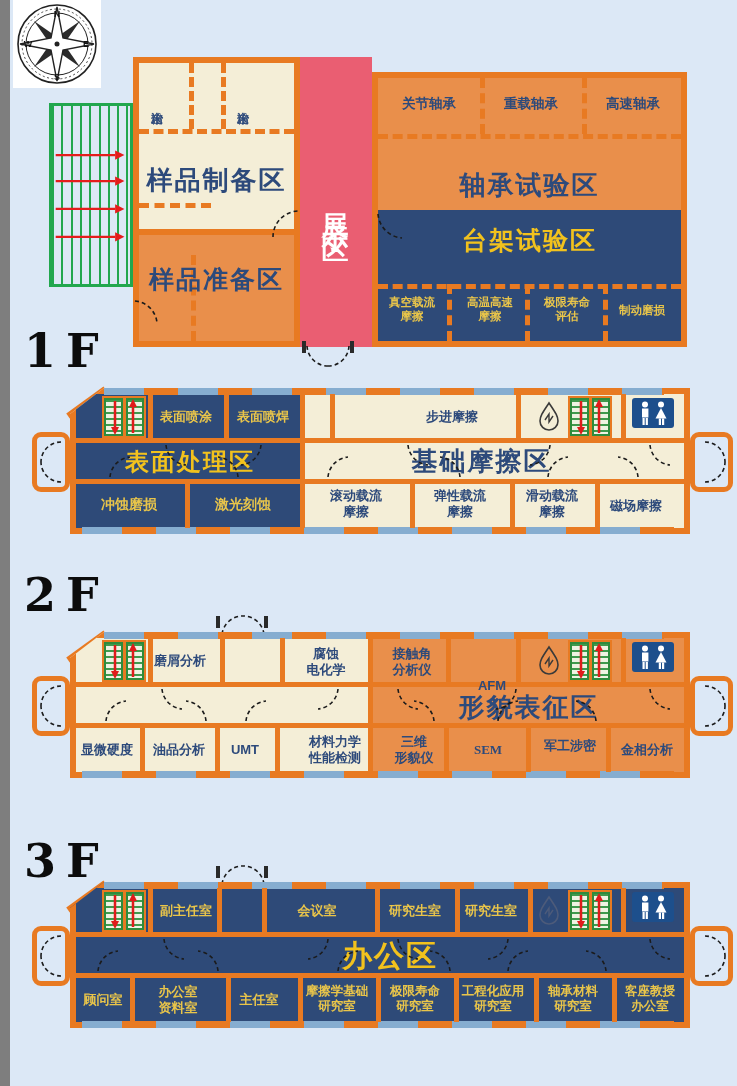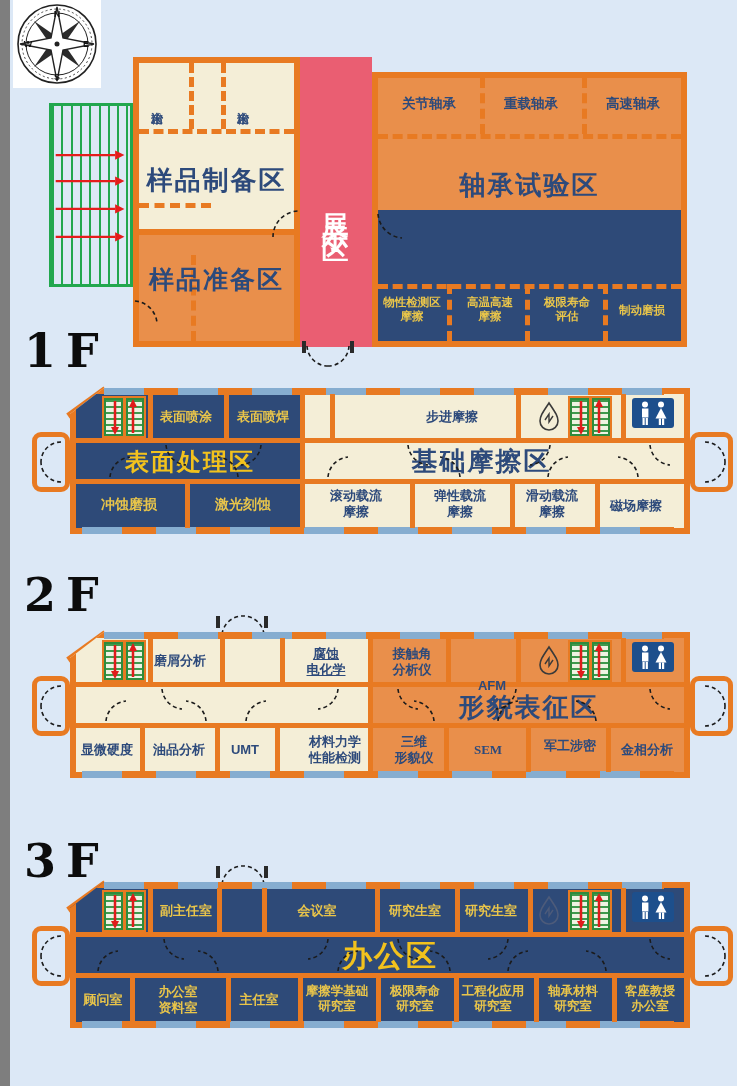--- a/index.html
+++ b/index.html
@@ -107,25 +107,26 @@
     <div class="blk" style="left:239px;top:15px;width:315px;height:275px;background:#e98f4b;">
       <div class="dash-h" style="left:0;top:56px;width:303px;"></div>
       <div class="dash-v" style="left:102px;top:0;height:56px;"></div>
       <div class="dash-v" style="left:204px;top:0;height:56px;"></div>
       <div class="lbl" style="left:6px;top:18px;width:90px;font-size:13.5px;">关节轴承</div>
       <div class="lbl" style="left:108px;top:18px;width:90px;font-size:13.5px;">重载轴承</div>
       <div class="lbl" style="left:210px;top:18px;width:90px;font-size:13.5px;">高速轴承</div>
       <div class="zone" style="left:0;top:90px;width:303px;">轴承试验区</div>
 
       <div class="abs" style="left:0;top:132px;width:303px;height:131px;background:#2e4a78;">
+        <div class="zone gold" style="left:0;top:14px;width:303px;font-size:25px;">台架试验区</div>
         <div class="dash-h" style="left:0;top:74px;width:303px;"></div>
         <div class="dash-v" style="left:69px;top:74px;height:57px;"></div>
         <div class="dash-v" style="left:147px;top:74px;height:57px;"></div>
         <div class="dash-v" style="left:225px;top:74px;height:57px;"></div>
-        <div class="lbl gold" style="left:1px;top:86px;width:66px;font-size:11.5px;">物性检测区
+        <div class="lbl gold" style="left:1px;top:86px;width:66px;font-size:11.5px;">真空载流
 摩擦</div>
         <div class="lbl gold" style="left:79px;top:86px;width:66px;font-size:11.5px;">高温高速
 摩擦</div>
         <div class="lbl gold" style="left:155px;top:86px;width:68px;font-size:11.5px;">极限寿命
 评估</div>
         <div class="lbl gold" style="left:227px;top:94px;width:74px;font-size:11.5px;">制动磨损</div>
       </div>
     </div>
 
     <svg class="door" style="left:138px;top:152px;" width="30" height="30">
@@ -305,21 +306,21 @@
         <div class="tread"></div>
           <div class="tread"></div>
         <svg viewBox="0 0 44 42">
             <line x1="13" y1="5" x2="13" y2="32" stroke="#e01b1b" stroke-width="2.5"></line>
             <polygon points="9,31 17,31 13,39" fill="#e01b1b"></polygon>
             <line x1="31" y1="37" x2="31" y2="10" stroke="#e01b1b" stroke-width="2.5"></line>
             <polygon points="27,11 35,11 31,3" fill="#e01b1b"></polygon>
           </svg>
       </div>
       <div class="lbl" style="left:64px;top:15px;width:80px;">磨屑分析</div>
-      <div class="lbl" style="left:218px;top:8px;width:64px;text-decoration:underline;">腐蚀
+      <div class="lbl" style="left:218px;top:8px;width:64px;">腐蚀
 电化学</div>
       <div class="lbl" style="left:0px;top:104px;width:62px;">显微硬度</div>
       <div class="lbl" style="left:68px;top:104px;width:70px;">油品分析</div>
       <div class="lbl" style="left:140px;top:104px;width:58px;">UMT</div>
       <div class="lbl" style="left:228px;top:96px;width:62px;">材料力学
 性能检测</div>
 
       <div class="lbl" style="left:305px;top:8px;width:62px;">接触角
 分析仪</div>
       <div class="lbl" style="left:390px;top:16px;width:52px;margin-top:24px;">AFM</div>

